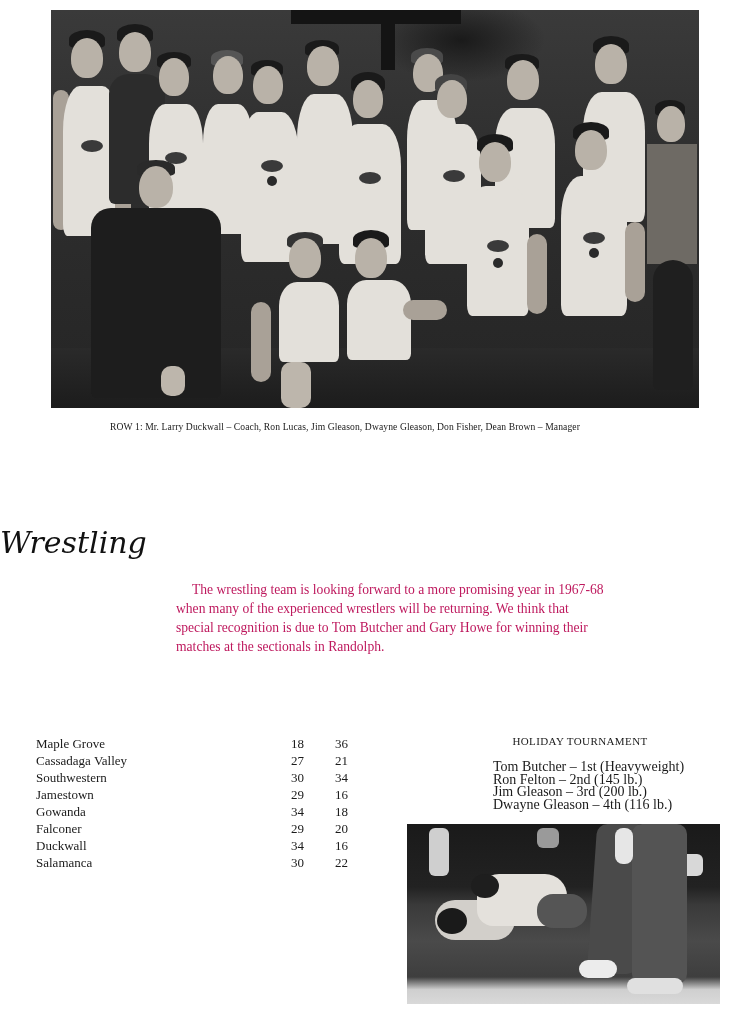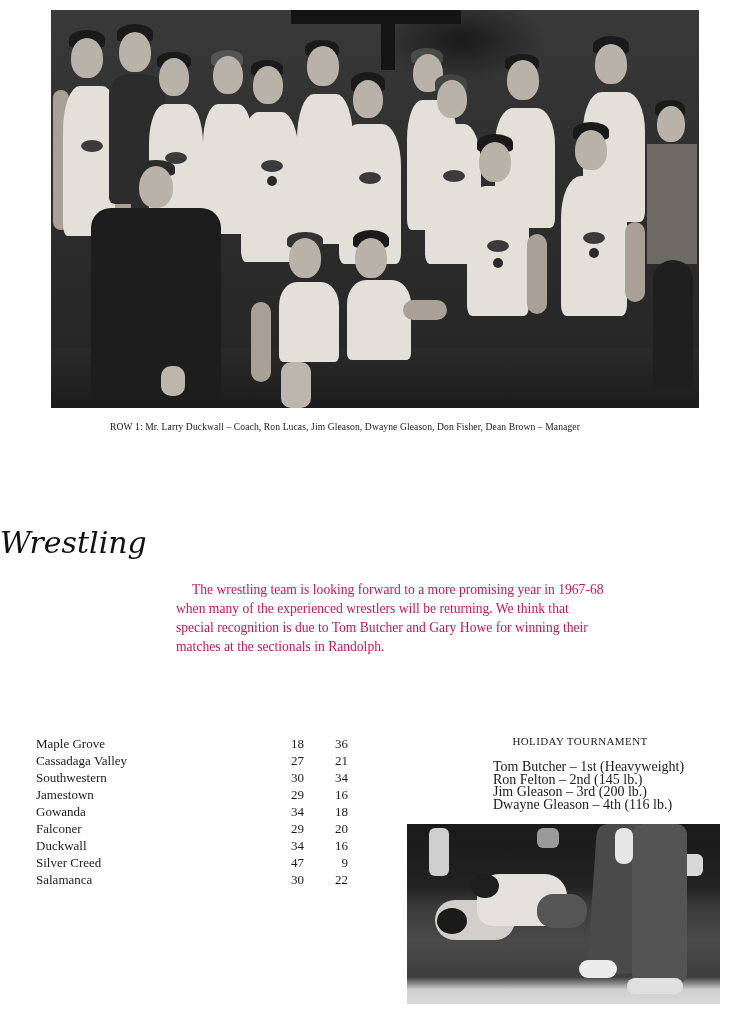--- a/index.html
+++ b/index.html
@@ -223,25 +223,20 @@
         <span class="opp">Falconer</span>
         <span class="they">29</span>
         <span class="we">20</span>
       </div>
       <div class="row">
         <span class="opp">Duckwall</span>
         <span class="they">34</span>
         <span class="we">16</span>
       </div>
       <div class="row">
-        <span class="opp">Silver Creed</span>
-        <span class="they">47</span>
-        <span class="we">9</span>
-      </div>
-      <div class="row">
         <span class="opp">Salamanca</span>
         <span class="they">30</span>
         <span class="we">22</span>
       </div>
     </div>
 </div>
 
 <div id="holiday" class="abs">
   <div class="htitle">HOLIDAY TOURNAMENT</div>
   <div class="hi">Tom Butcher – 1st (Heavyweight)</div>

